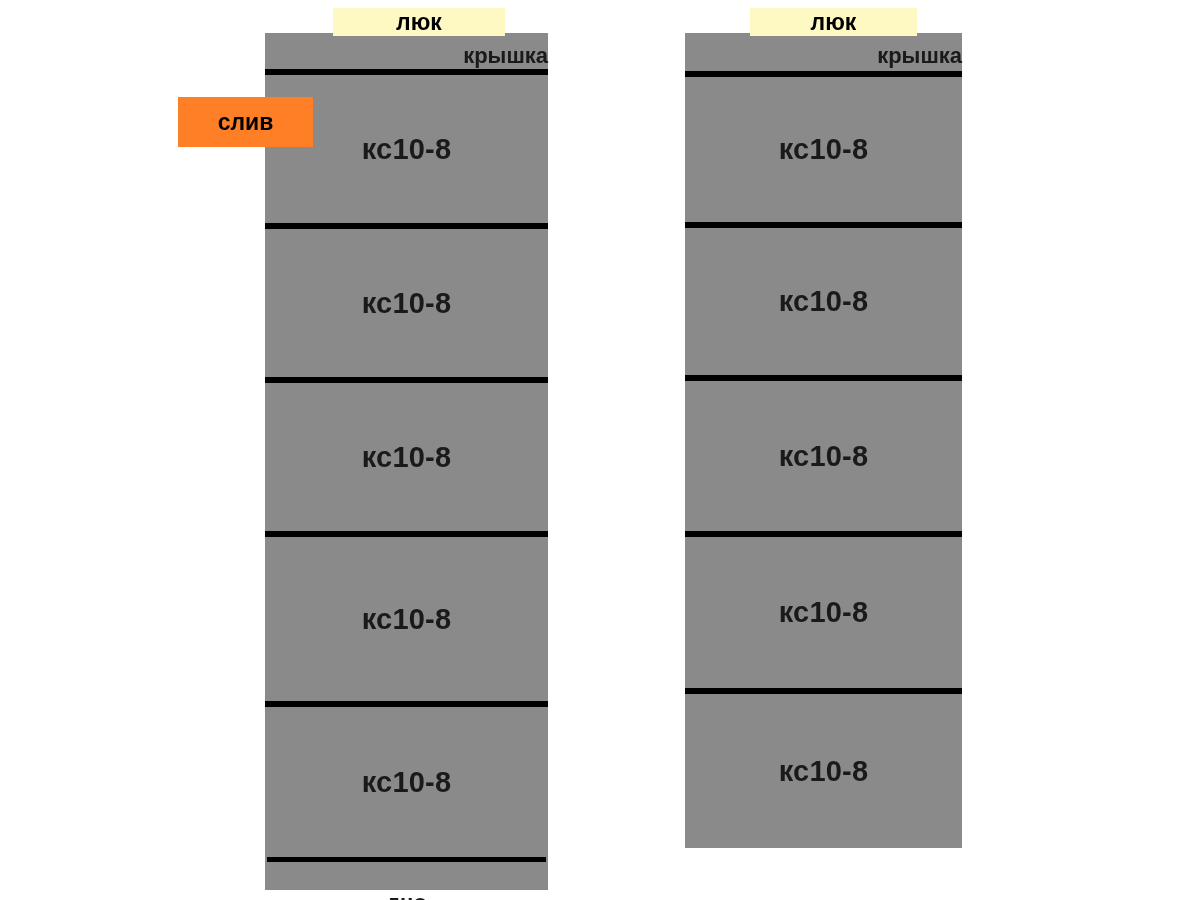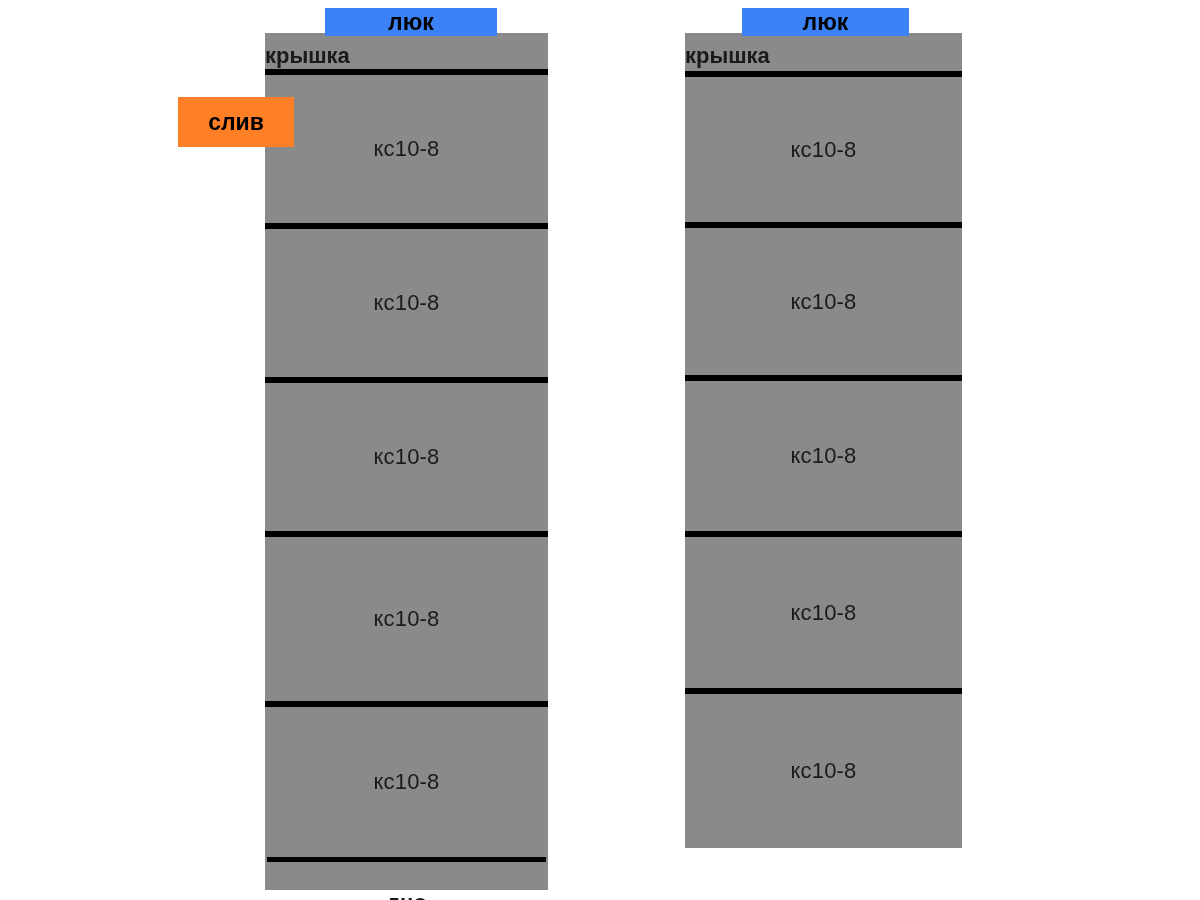--- a/index.html
+++ b/index.html
@@ -33,40 +33,40 @@
   
   .ring {
     position: absolute;
     left: 0;
     width: 100%;
     box-sizing: border-box;
     display: flex;
     align-items: center;
     justify-content: center;
     color: #1a1a1a;
-    font-size: 22px;
-    font-weight: 400;
+    font-size: 29px;
+    font-weight: 700;
     letter-spacing: 0.2px;
     white-space: nowrap;
   }
 
   
   .seam {
     position: absolute;
     background: #000000;
     height: 6px;
   }
   .seam.thin { height: 5px; }
 
   
   .cover-label {
     position: absolute;
     left: 0;
     width: 100%;
-    text-align: left;
+    text-align: right;
     color: #1a1a1a;
     font-size: 22px;
     font-weight: 700;
     white-space: nowrap;
   }
 
   
   .bottom-label {
     position: absolute;
     left: 0;
@@ -83,21 +83,21 @@
     position: absolute;
     display: flex;
     align-items: center;
     justify-content: center;
     color: #000000;
     font-size: 23px;
     font-weight: 700;
     white-space: nowrap;
     box-sizing: border-box;
   }
-  .plate.hatch    { background: #3b82f6; }
+  .plate.hatch    { background: #fef9c3; margin-left: 8px; }
   .plate.pipe     { background: #ff7f27; }
 </style>
 </head>
 <body>
 
 <div id="canvas">
 
   <div class="tank" style="left:265px; top:33px; width:283px; height:857px;">
 
     <div class="cover-label" style="top:10px;">крышка</div>
@@ -116,21 +116,21 @@
     <div class="seam" style="left:0px; top:668px; width:283px;"></div>
 
     <div class="ring" style="top:674px; height:150px;">кс10-8</div>
 
     <div class="seam thin" style="left:2px; top:824px; width:279px;"></div>
     <div class="bottom-label" style="top:857px;">дно</div>
   </div>
 
   <div class="plate hatch" style="left:325px; top:8px; width:172px; height:28px;">люк</div>
 
-  <div class="plate pipe" style="left:178px; top:97px; width:116px; height:50px;">слив</div>
+  <div class="plate pipe" style="left:178px; top:97px; width:135px; height:50px;">слив</div>
 
   <div class="tank" style="left:685px; top:33px; width:277px; height:815px;">
 
     <div class="cover-label" style="top:10px;">крышка</div>
     <div class="seam" style="left:0px; top:38px; width:277px;"></div>
 
     <div class="ring" style="top:44px; height:145px;">кс10-8</div>
     <div class="seam" style="left:0px; top:189px; width:277px;"></div>
 
     <div class="ring" style="top:195px; height:147px;">кс10-8</div>

